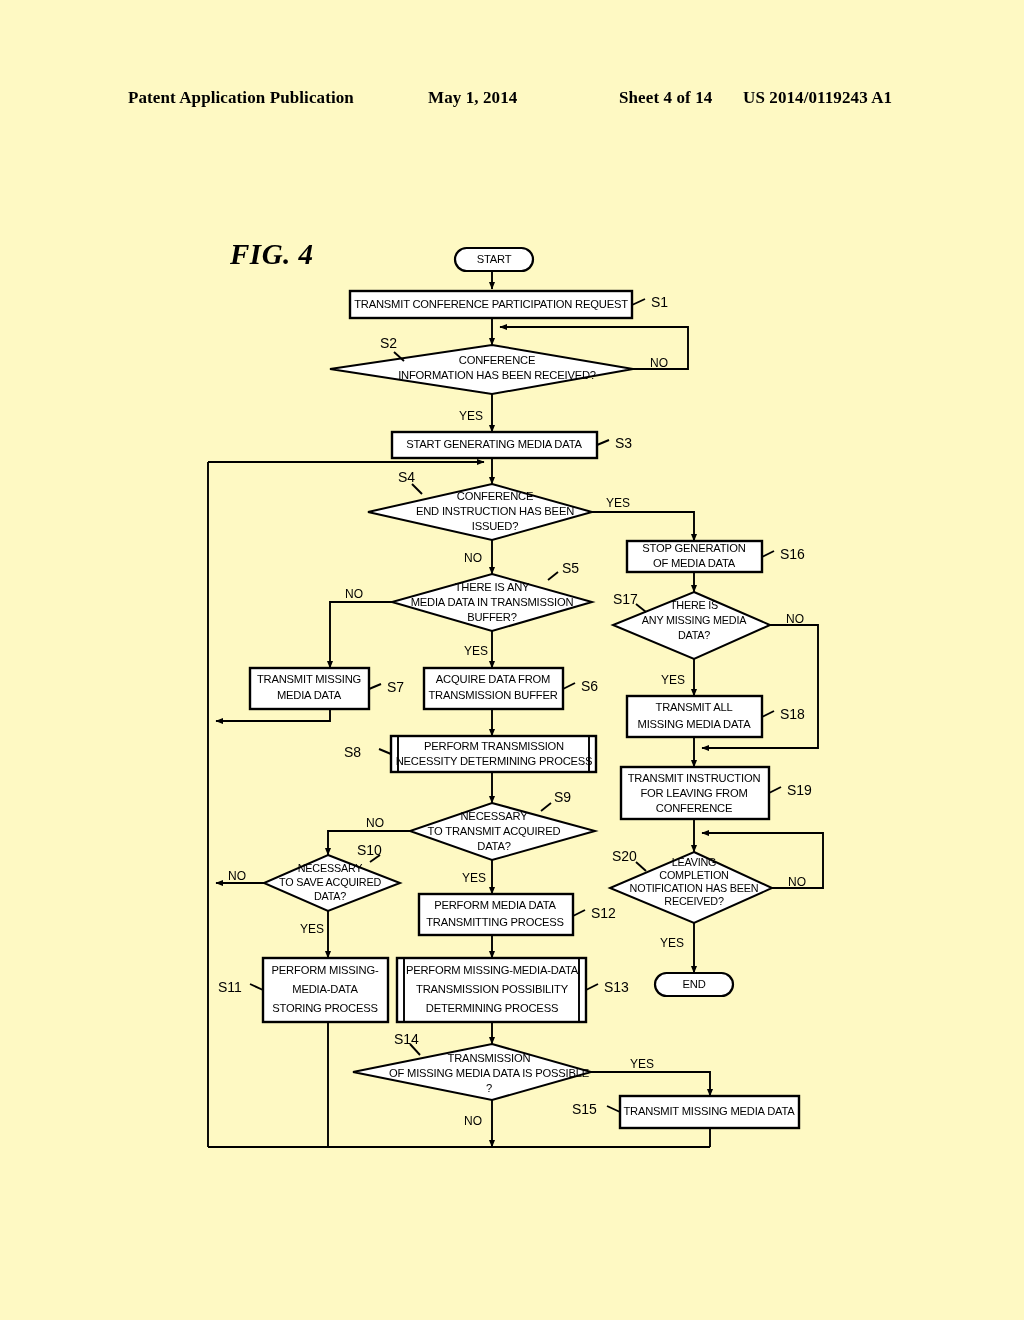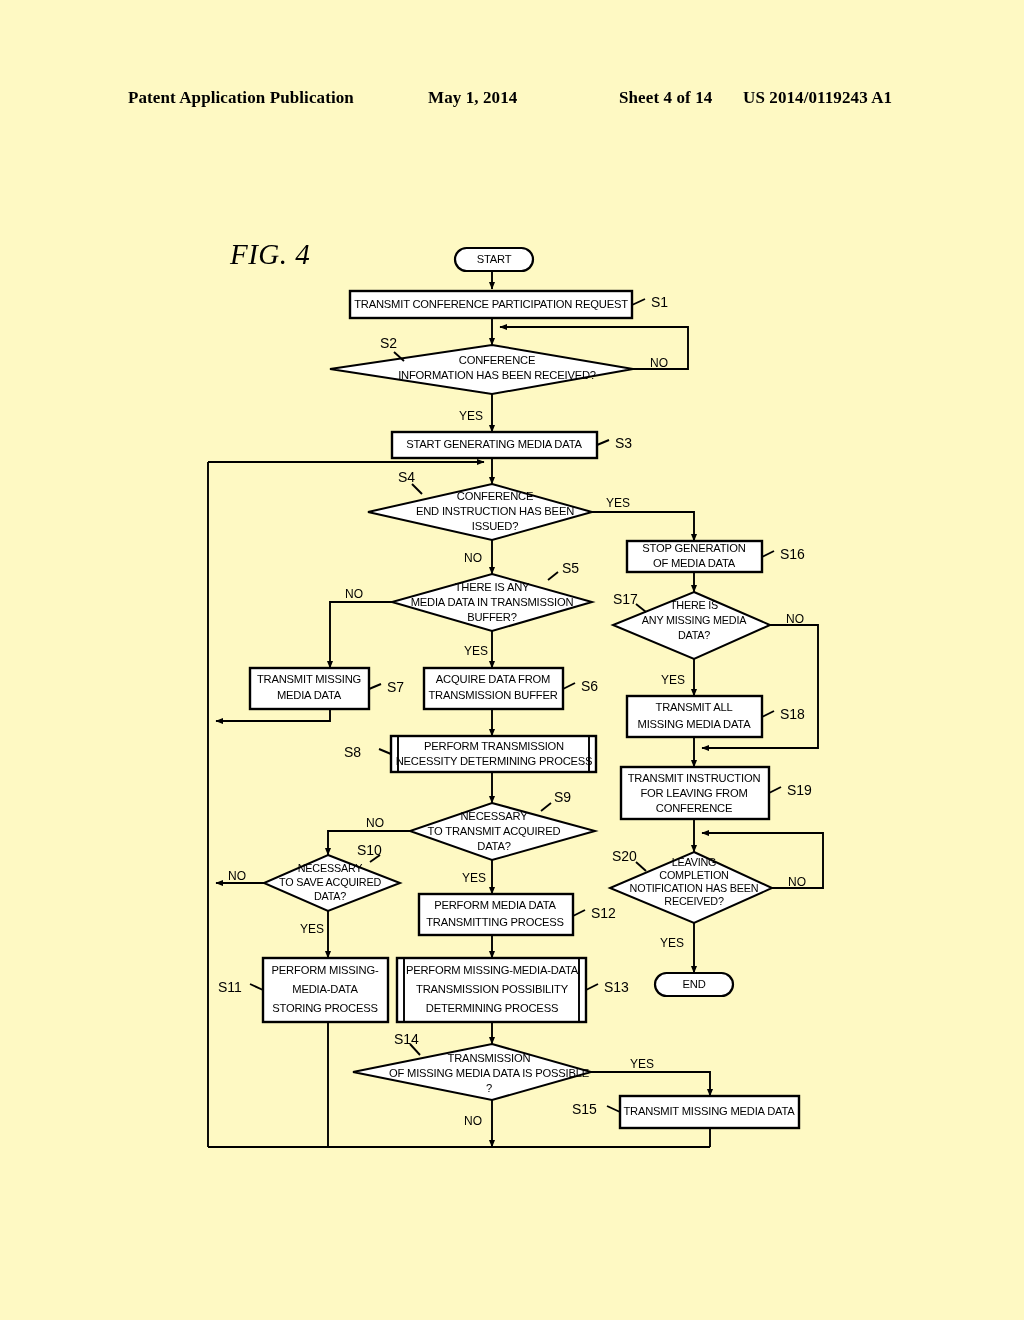--- a/index.html
+++ b/index.html
@@ -10,21 +10,21 @@
   .hdr{position:absolute;top:88px;left:0;width:1024px;height:26px;}
   .hdr span{position:absolute;font-family:"Liberation Serif",serif;font-weight:bold;font-size:17px;
             white-space:nowrap;letter-spacing:.1px;}
   .hdr .h1{left:128px;top:0;}
   .hdr .h2{left:428px;top:0;}
   .hdr .h3{left:584px;top:0;margin-left:35px;}
   .hdr .h4{left:704px;top:0;margin-left:39px;}
 
   
   .figlabel{position:absolute;left:230px;top:238px;font-family:"Liberation Serif",serif;
-            font-style:italic;font-weight:normal;font-size:29px;letter-spacing:.5px;}
+            font-style:italic;font-weight:bold;font-size:29px;letter-spacing:.5px;}
 
   
   #flow{position:absolute;left:0;top:0;width:1024px;height:1320px;}
   .nodetext{font-family:"Liberation Sans",sans-serif;font-size:11.2px;
             text-anchor:middle;dominant-baseline:middle;fill:#000;letter-spacing:-0.2px;}
   .nodetext.sm{font-size:10.8px;}
   .steplabel{font-family:"Liberation Sans",sans-serif;font-size:14px;fill:#000;
              dominant-baseline:middle;}
   .yn{font-family:"Liberation Sans",sans-serif;font-size:12px;fill:#000;dominant-baseline:middle;}
   .box{fill:#fff;stroke:#000;stroke-width:2.4;}

